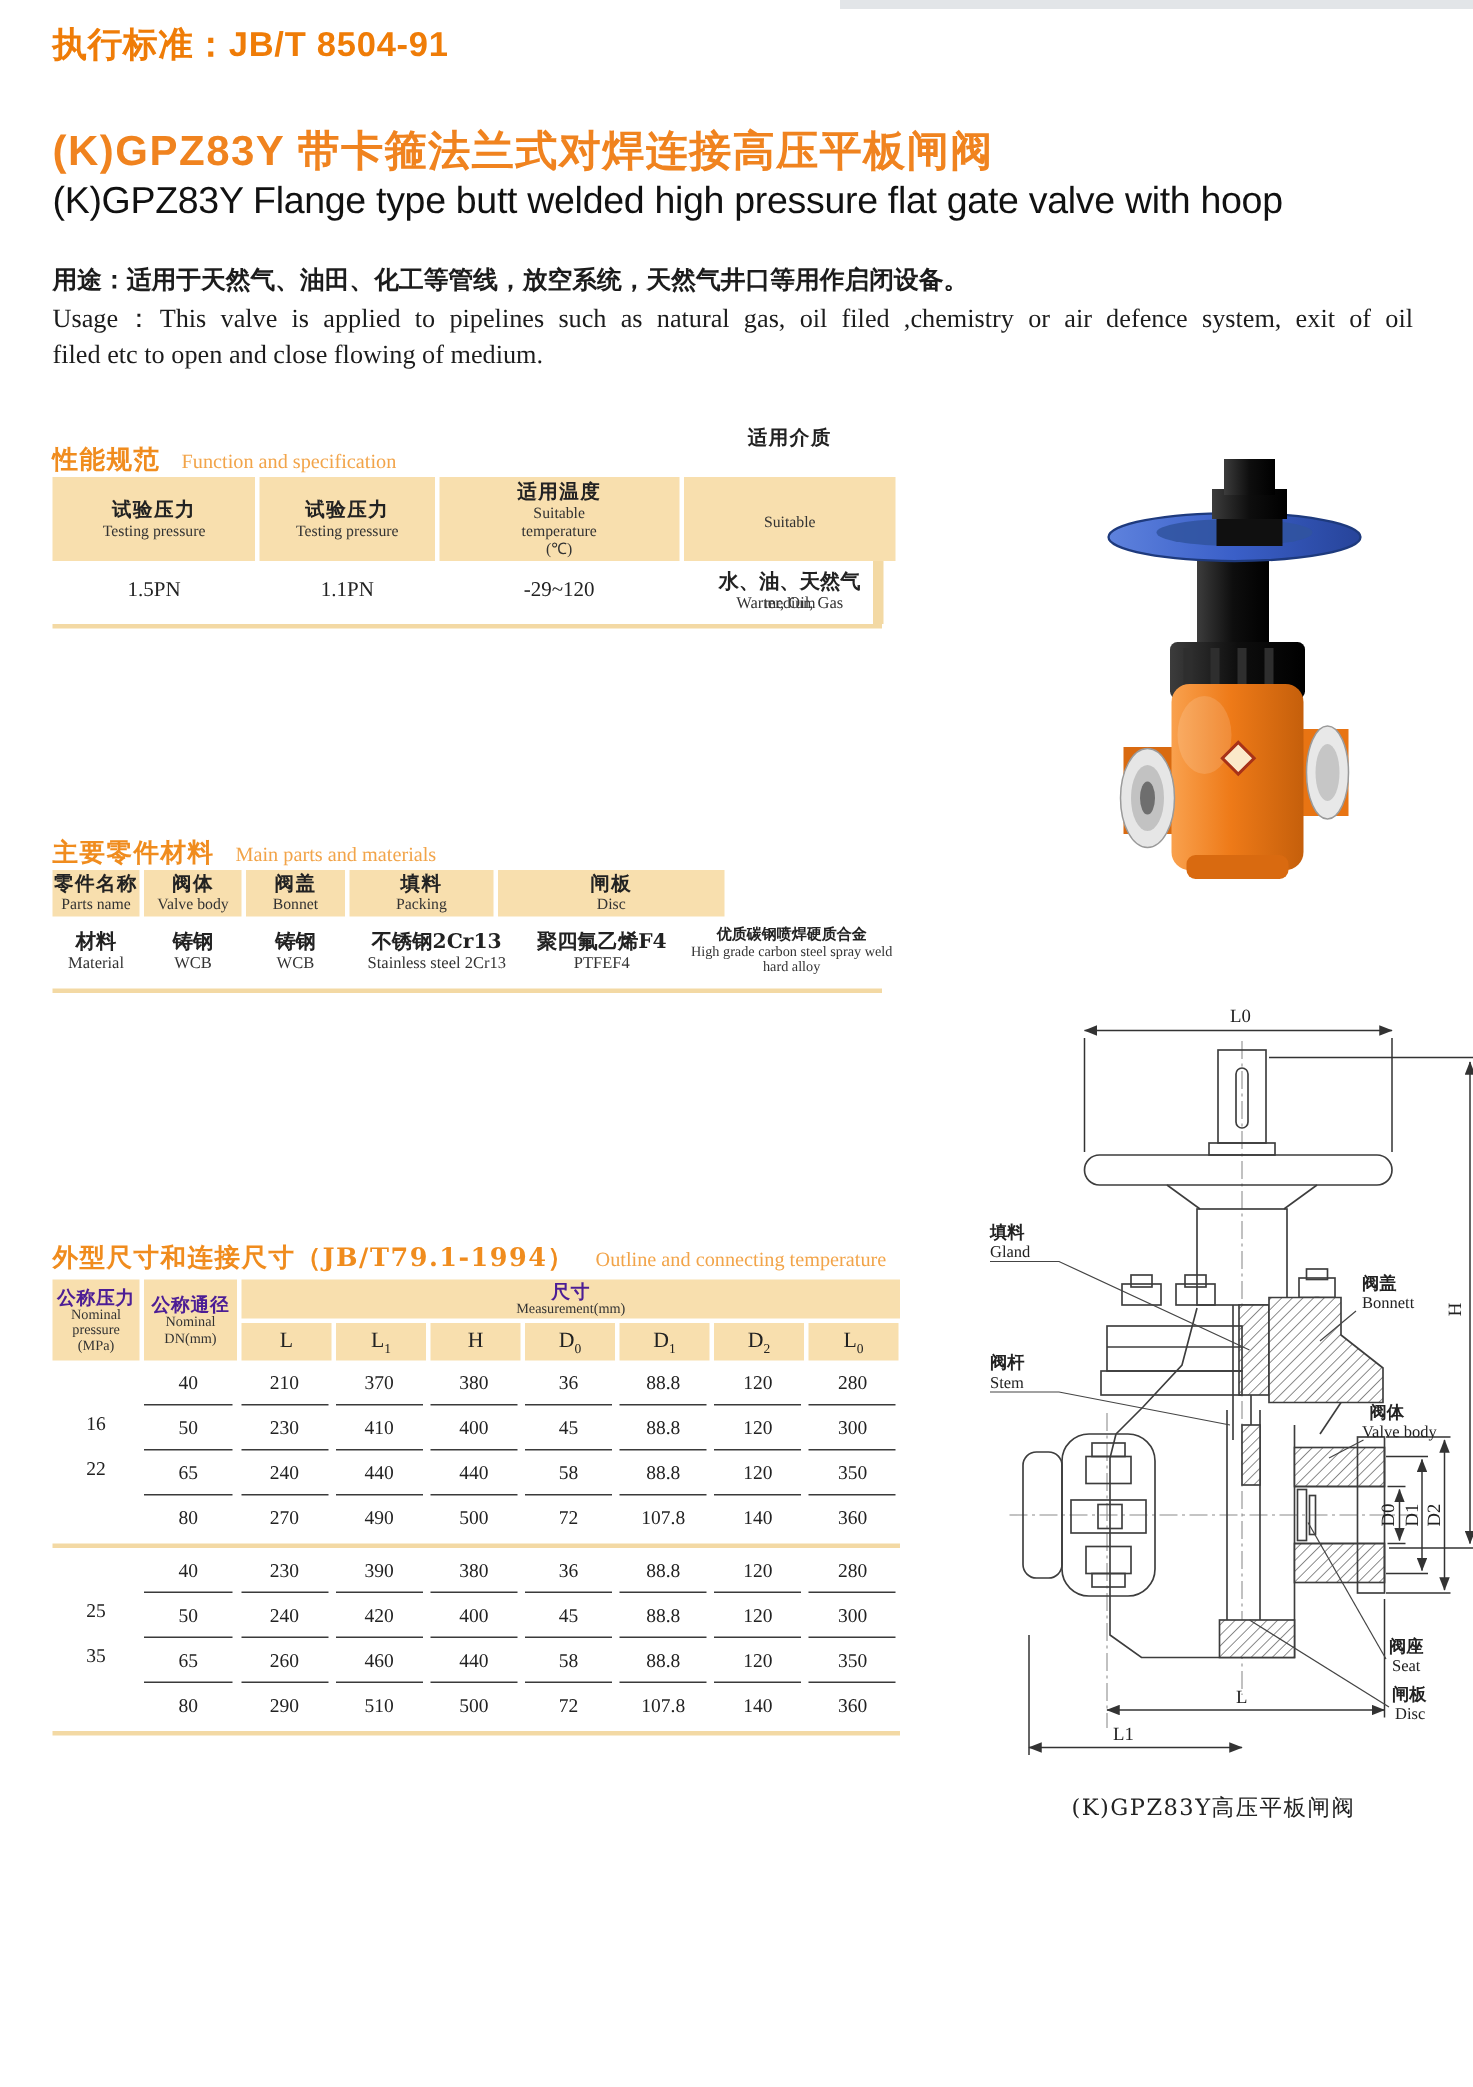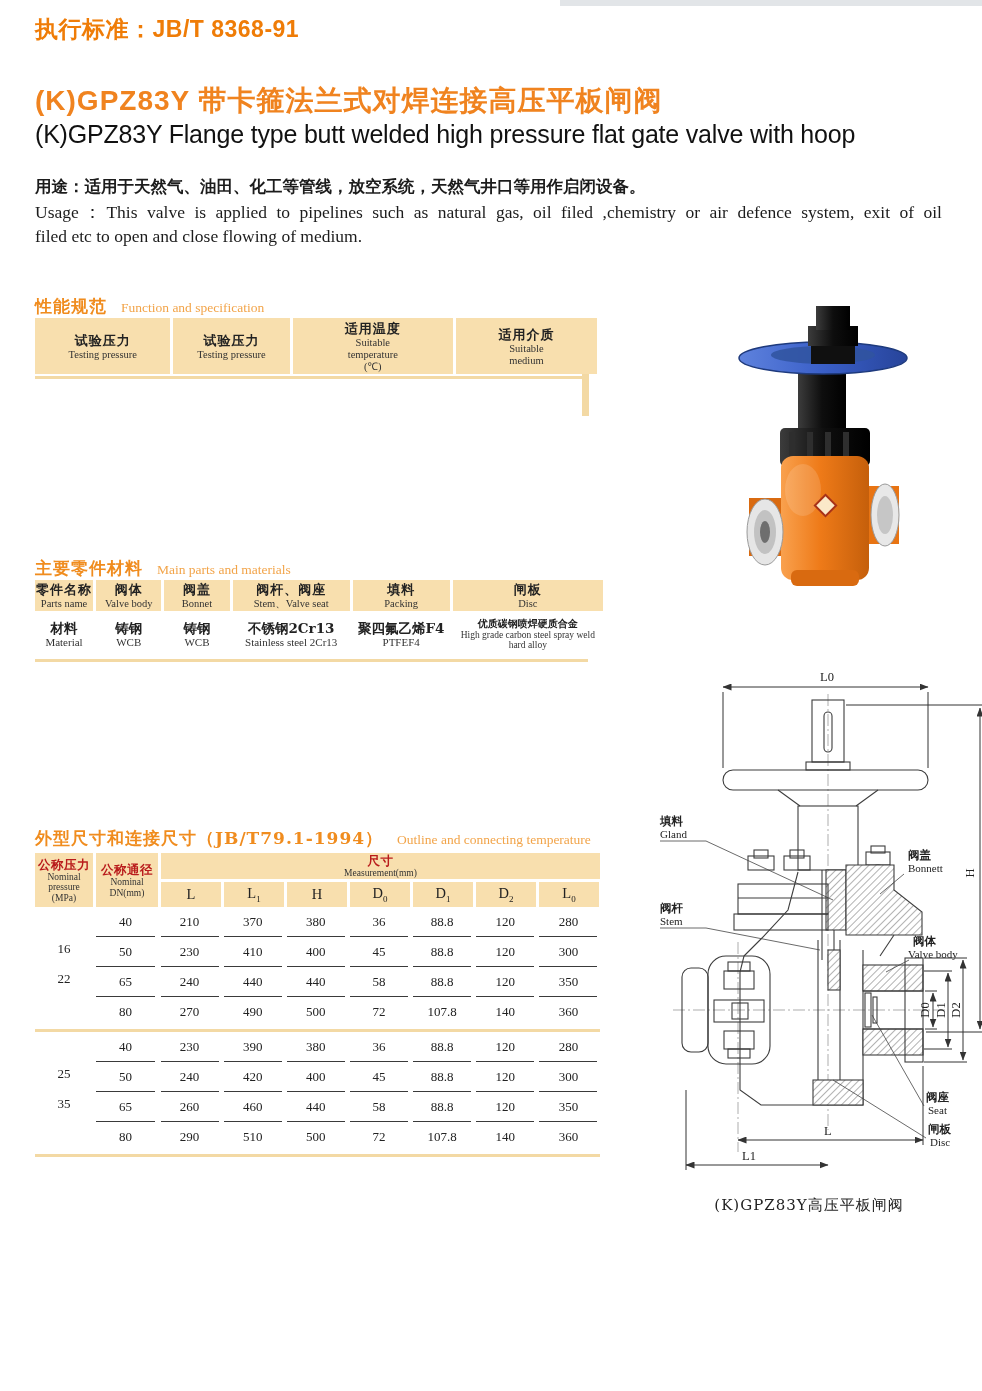--- a/index.html
+++ b/index.html
@@ -35,21 +35,21 @@
   .vcn{font-family:"DejaVu Serif",serif;font-weight:bold;font-size:13.5px;color:#222;line-height:16px;}
   .vcn.sm{font-size:10px;line-height:12px;letter-spacing:0;}
   .vsub{font-family:"Liberation Serif",serif;font-size:11px;color:#333;line-height:13px;}
   .vsub.sm2{font-size:9.5px;line-height:10.5px;}
   .tanline{height:3px;background:#f3d9a4;margin-top:2px;}
   .rstrip{position:absolute;right:-1px;top:56px;width:7px;height:42px;background:#f3d9a4;}
 
   
   .h3wrap{position:relative;}
   .hcell{position:absolute;background:#f8dfae;box-sizing:border-box;display:flex;flex-direction:column;justify-content:center;align-items:center;text-align:center;}
-  .hcell .cn{font-family:"DejaVu Serif",serif;font-weight:bold;font-size:12.5px;color:#b91c1c;line-height:15px;letter-spacing:.5px;}
+  .hcell .cn{font-family:"DejaVu Serif",serif;font-weight:bold;font-size:12.5px;color:#4c1d95;line-height:15px;letter-spacing:.5px;}
   .hcell .en{font-family:"Liberation Serif",serif;font-size:9.5px;color:#333;line-height:10.5px;}
   .letters{font-family:"Liberation Serif",serif;font-size:14.5px;color:#222;}
   .letters sub{font-size:9px;}
   .g{position:relative;}
   .grow{display:flex;height:30px;align-items:flex-start;}
   .gcell{position:relative;text-align:center;font-family:"Liberation Serif",serif;font-size:13px;color:#222;height:100%;display:flex;align-items:center;justify-content:center;}
   .rl{position:absolute;left:4%;bottom:0;width:92%;height:1.5px;background:#3a3a3a;}
   .pv{position:absolute;left:0;width:58px;text-align:center;font-family:"Liberation Serif",serif;font-size:13px;color:#222;}
 
   .caption{left:628px;top:1196px;width:362px;text-align:center;
@@ -57,21 +57,21 @@
 
   svg text{font-family:"DejaVu Serif",serif;}
   .dcn{font-size:11.5px;font-weight:bold;fill:#222;}
   .den{font-size:11px;fill:#222;font-family:"Liberation Serif",serif;}
   .ddim{font-size:12.5px;fill:#222;font-family:"Liberation Serif",serif;}
 </style>
 </head>
 <body>
 
 <div class="abs top-strip"></div>
-<div class="abs exec">执行标准：JB/T 8368-91</div>
+<div class="abs exec">执行标准：JB/T 8504-91</div>
 <h1 class="abs title-cn">(K)GPZ83Y 带卡箍法兰式对焊连接高压平板闸阀</h1>
 <h2 class="abs title-en">(K)GPZ83Y Flange type butt welded high pressure flat gate valve with hoop</h2>
 <p class="abs usage-cn">用途：适用于天然气、油田、化工等管线，放空系统，天然气井口等用作启闭设备。</p>
 <p class="abs usage-en1">Usage：This valve is applied to pipelines such as natural gas, oil filed ,chemistry or air defence system, exit of oil</p>
 <p class="abs usage-en2">filed etc to open and close flowing of medium.</p>
 
 <div class="abs sec-title" style="left:35px;top:295px;">
   <span class="cn">性能规范</span><span class="en">Function and specification</span>
 </div>
 <div id="spec-table" class="tbl" style="left:35px;top:318px;width:553px;">
@@ -83,24 +83,39 @@
       <div class="th" style="flex: 0 0 21%;">
         <div class="cn">试验压力</div>
         <div class="en">Testing pressure</div>
       </div>
       <div class="th" style="flex: 0 0 29%;">
         <div class="cn">适用温度</div>
         <div class="en">Suitable</div>
         <div class="en">temperature</div>
         <div class="en">(℃)</div>
       </div>
-      <div class="th" style="flex: 0 0 25.5%;">
+      <div class="th" style="flex: 0 0 25.5%; gap: 42px;">
         <div class="cn">适用介质</div>
         <div class="en">Suitable</div>
         <div class="en">medium</div>
+      </div>
+    </div>
+    <div class="dr" style="height: 40px;">
+      <div class="dc" style="flex: 0 0 24.5%;">
+        <div class="vmain">1.5PN</div>
+      </div>
+      <div class="dc" style="flex: 0 0 21%;">
+        <div class="vmain">1.1PN</div>
+      </div>
+      <div class="dc" style="flex: 0 0 29%;">
+        <div class="vmain">-29~120</div>
+      </div>
+      <div class="dc" style="flex: 0 0 25.5%;">
+        <div class="vcn">水、油、天然气</div>
+        <div class="vsub">Warter, Oil, Gas</div>
       </div>
     </div>
     <div class="tanline"></div>
     <div class="rstrip"></div>
   </div>
 
 <svg class="abs" style="left:733px;top:300px;" width="195" height="290" viewBox="0 0 195 290">
   <defs>
     <linearGradient id="og" x1="0" y1="0" x2="1" y2="0">
       <stop offset="0" stop-color="#f9a14e"></stop>
@@ -159,24 +174,20 @@
         <div class="cn">零件名称</div>
         <div class="en">Parts name</div>
       </div>
       <div class="th" style="flex: 0 0 11.8%;">
         <div class="cn">阀体</div>
         <div class="en">Valve body</div>
       </div>
       <div class="th" style="flex: 0 0 11.8%;">
         <div class="cn">阀盖</div>
         <div class="en">Bonnet</div>
-      </div>
-      <div class="th" style="flex: 0 0 21.2%;">
-        <div class="cn">阀杆、阀座</div>
-        <div class="en">Stem、Valve seat</div>
       </div>
       <div class="th" style="flex: 0 0 17.5%;">
         <div class="cn">填料</div>
         <div class="en">Packing</div>
       </div>
       <div class="th" style="flex: 0 0 27.2%;">
         <div class="cn">闸板</div>
         <div class="en">Disc</div>
       </div>
     </div>

